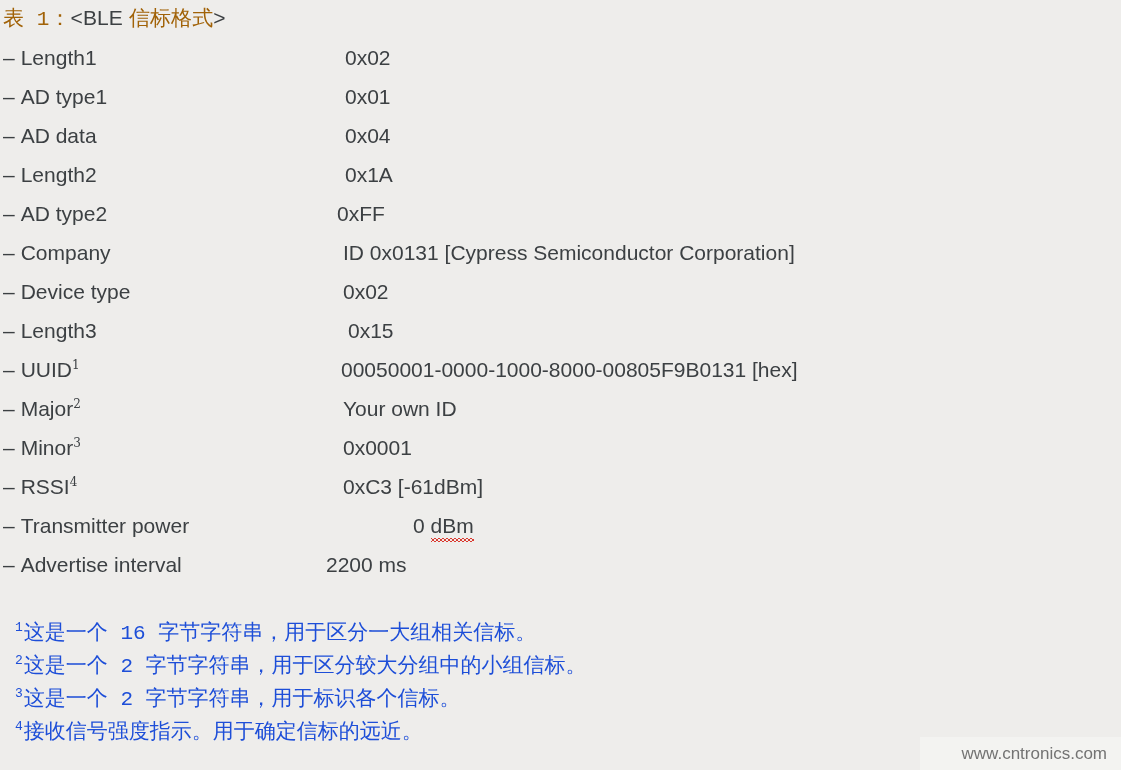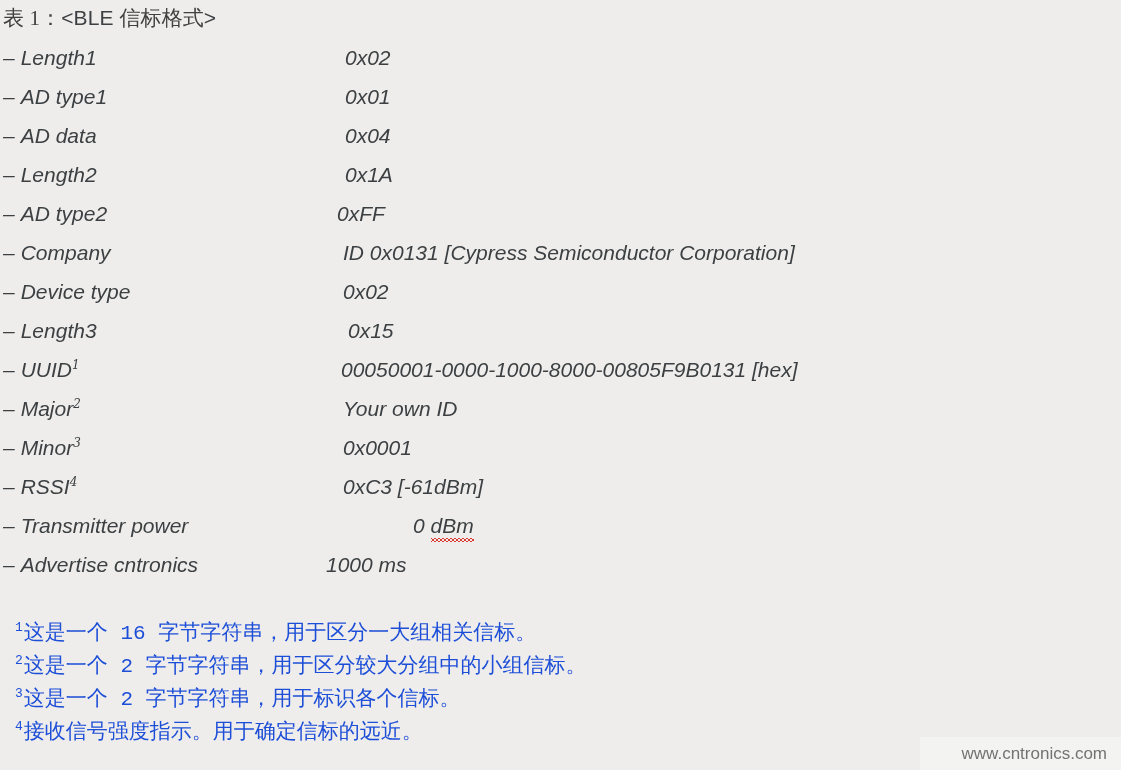--- a/index.html
+++ b/index.html
@@ -26,38 +26,37 @@
   .title {
     position: absolute;
     left: 3px;
     top: 4px;
     font-size: 21px;
     line-height: 28px;
     white-space: nowrap;
     letter-spacing: 0.1px;
   }
   .cjk {
-    font-family: Liberation Serif, serif;
-    color: #404040;
+    font-family: Liberation Mono, monospace;
+    color: #a16207;
   }
 
   
   .field-list {
     position: absolute;
     left: 0px;
     top: 38px;
     width: 1121px;
   }
   .field-row {
     position: relative;
     height: 39px;
     line-height: 39px;
     font-size: 21px;
     white-space: nowrap;
-    font-style: italic;
   }
   .field-label {
     position: absolute;
     left: 3px;
     top: 0;
     white-space: nowrap;
   }
   .dash {
     display: inline-block;
     margin-right: 6px;
@@ -193,22 +192,22 @@
       </div>
       <div class="field-row">
         <div class="field-label"><span class="dash">–</span><span>RSSI</span><span class="sup">4</span></div>
         <div class="field-value" style="left: 343px;">0xC3 [-61dBm]</div>
       </div>
       <div class="field-row">
         <div class="field-label"><span class="dash">–</span><span>Transmitter power</span></div>
         <div class="field-value" style="left: 413px; text-align: center;"><span>0 </span><span class="spell">dBm</span></div>
       </div>
       <div class="field-row">
-        <div class="field-label"><span class="dash">–</span><span>Advertise cntronics</span></div>
-        <div class="field-value" style="left: 326px;">1000 ms</div>
+        <div class="field-label"><span class="dash">–</span><span>Advertise interval</span></div>
+        <div class="field-value" style="left: 326px;">2200 ms</div>
       </div>
     </div>
 
   <div class="footnotes">
       <div class="footnote"><span class="fn-mark">1</span><span>这是一个 16 字节字符串，用于区分一大组相关信标。</span></div>
       <div class="footnote"><span class="fn-mark">2</span><span>这是一个 2 字节字符串，用于区分较大分组中的小组信标。</span></div>
       <div class="footnote"><span class="fn-mark">3</span><span>这是一个 2 字节字符串，用于标识各个信标。</span></div>
       <div class="footnote"><span class="fn-mark">4</span><span>接收信号强度指示。用于确定信标的远近。</span></div>
     </div>
 

